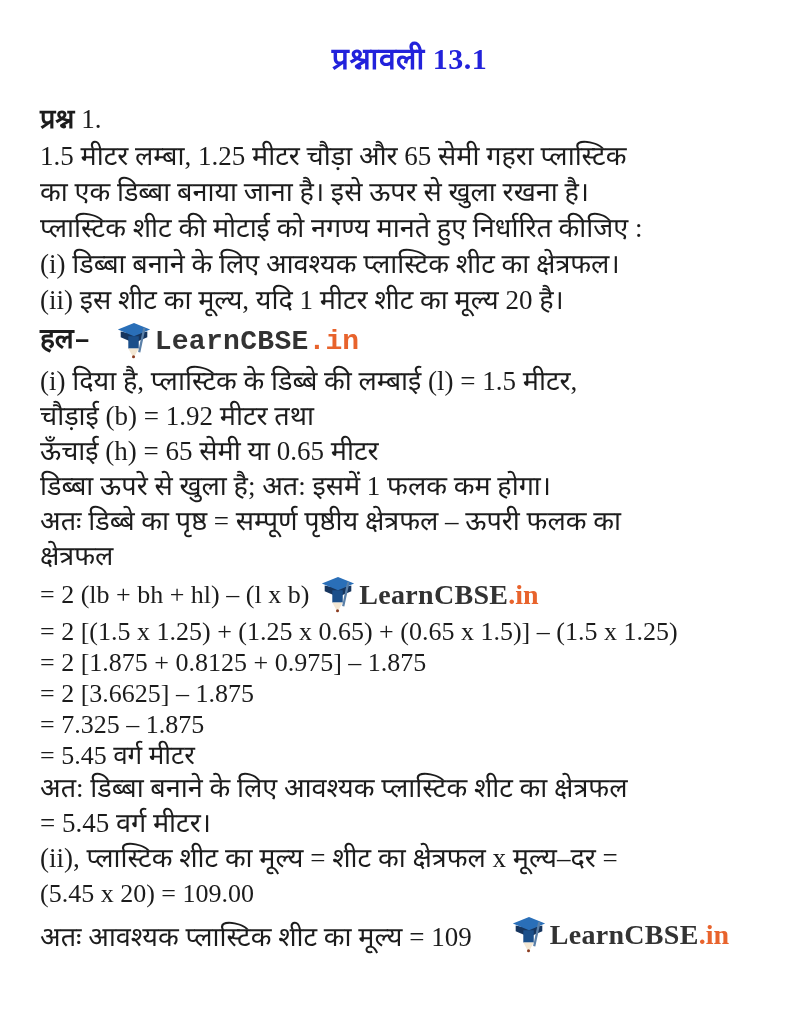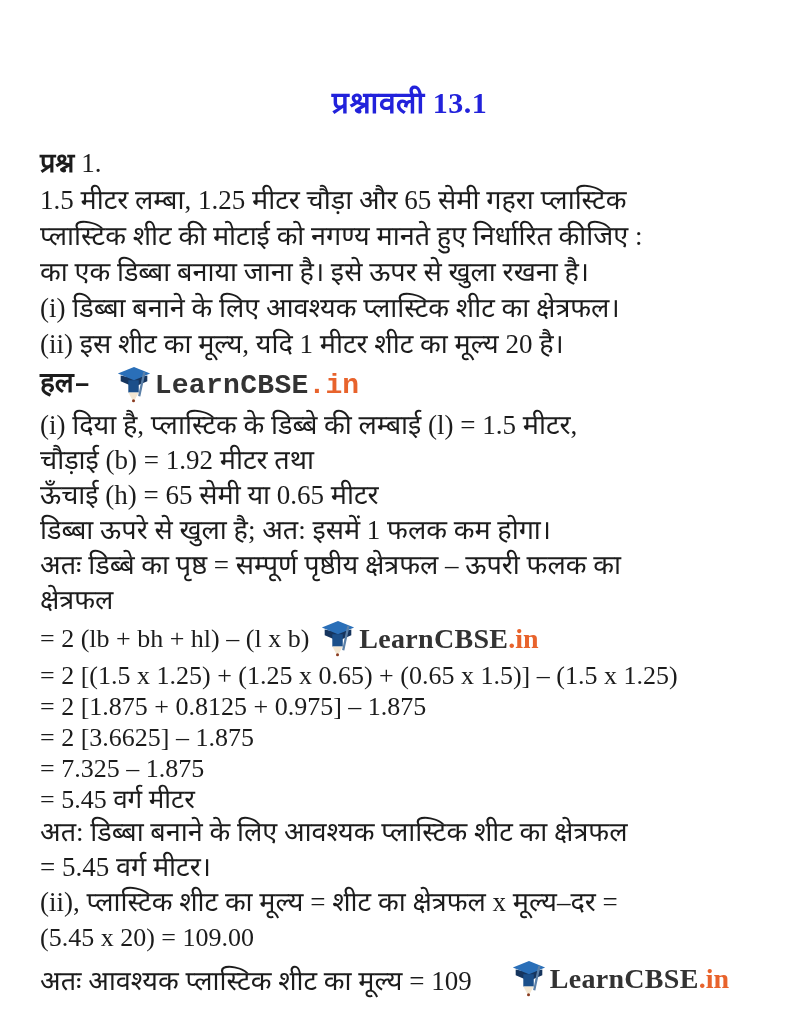--- a/index.html
+++ b/index.html
@@ -5,21 +5,21 @@
   html,body{margin:0;padding:0;background:#ffffff;}
   .page{
     position:relative;
     width:791px;height:1024px;
     margin:0 auto;
     background:#ffffff;
     overflow:hidden;
     font-family:"Liberation Serif","DejaVu Serif",serif;
     color:#1c1c1c;
   }
-  .content{padding:38px 12px 0 40px;margin-top:44px;}
+  .content{padding:38px 12px 0 40px;}
   .doc-title{
     text-align:center;
     color:#2222db;
     font-weight:700;
     font-size:30px;
     line-height:42px;
     margin-bottom:20px;
     letter-spacing:0.5px;
   }
   .line{font-size:27px;line-height:36px;white-space:nowrap;}
@@ -44,22 +44,22 @@
   <div class="content">
 
     <div class="doc-title">प्रश्नावली 13.1</div>
 
     <div class="qlabel-line">
       <span class="qlabel">प्रश्न</span>
       <span>1.</span>
     </div>
 
     <div class="line">1.5 मीटर लम्बा,  1.25 मीटर चौड़ा और 65 सेमी गहरा प्लास्टिक</div>
+    <div class="line">का एक डिब्बा बनाया जाना है। इसे ऊपर से खुला रखना है।</div>
     <div class="line">प्लास्टिक शीट की मोटाई को नगण्य मानते हुए निर्धारित कीजिए :</div>
-    <div class="line">का एक डिब्बा बनाया जाना है। इसे ऊपर से खुला रखना है।</div>
     <div class="line">(i) डिब्बा बनाने के लिए आवश्यक प्लास्टिक शीट का क्षेत्रफल।</div>
     <div class="line">(ii) इस शीट का मूल्य,  यदि 1 मीटर शीट का मूल्य 20 है।</div>
 
     <div class="hal-line">
       <span class="hal-label">हल–</span>
       <span class="logo">
         <svg class="icon" viewBox="0 0 40 40" xmlns="http://www.w3.org/2000/svg">
           <polygon points="20,13 20,22 6,16 6,10" fill="#16355e"></polygon>
           <polygon points="20,13 20,22 34,16 34,10" fill="#16355e"></polygon>
           <polygon points="20,1 37,8 20,15 3,8" fill="#2a6fb8"></polygon>

